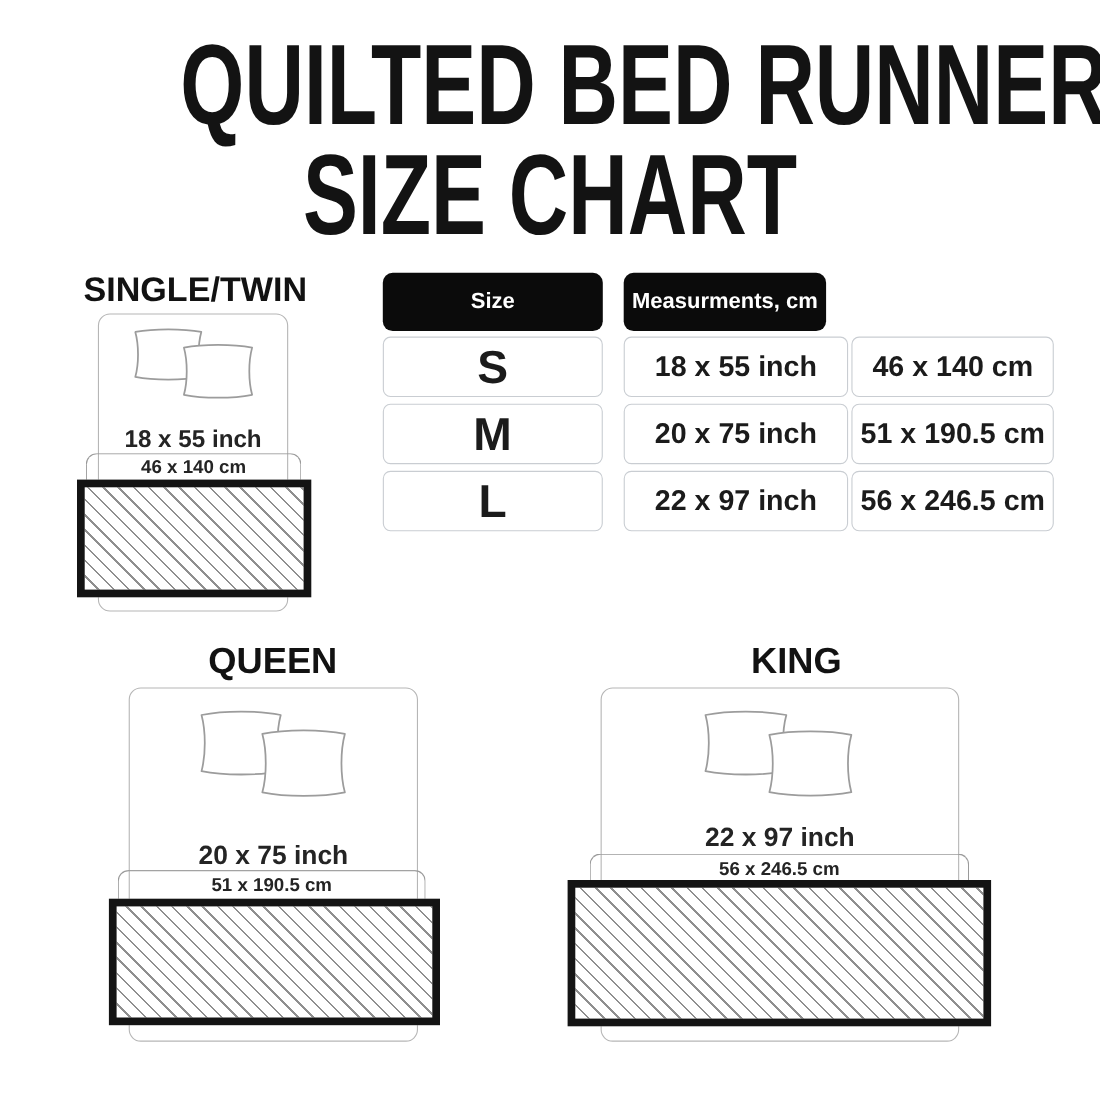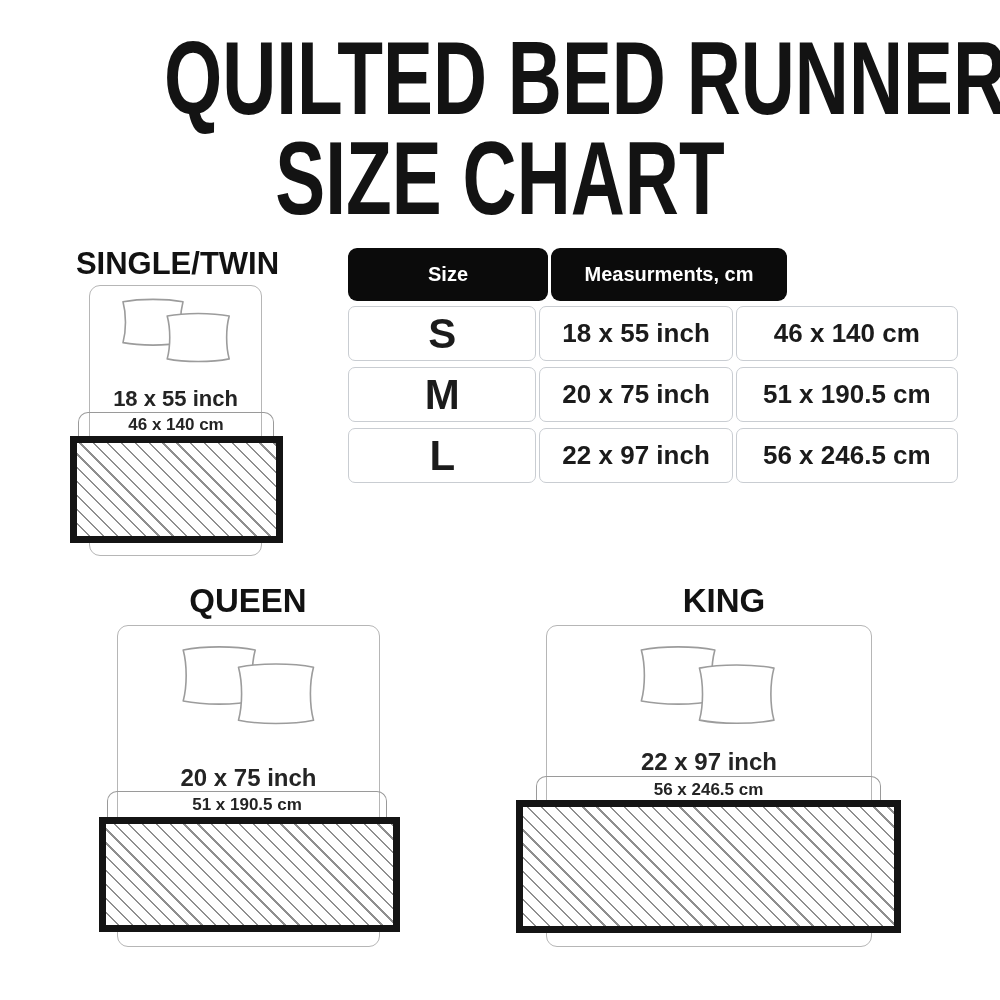--- a/index.html
+++ b/index.html
@@ -21,23 +21,23 @@
   #title2 { top:128px; }
 
   
   .size-table { position:absolute; left:348px; top:248px; width:610px; }
   .t-row { display:flex; margin-bottom:6px; }
   .t-row.head { margin-bottom:5px; }
   .t-cell {
     display:flex; align-items:center; justify-content:center;
     font-weight:bold; text-align:center;
   }
-  .c1 { width:200px; margin-right:3px; }
+  .c1 { width:200px; margin-right:19px; }
   .c2 { width:205px; margin-right:3px; }
-  .c3 { width:236px; }
+  .c3 { width:184px; }
   .head .t-cell {
     height:53px; background:#0b0b0b; color:#ffffff;
     border-radius:9px; font-size:20px;
   }
   .body .t-cell {
     height:55px; background:#ffffff; color:#1b1b1b;
     border:1.6px solid #c9cdd2; border-radius:7px; font-size:26px;
   }
   .body .t-cell.size-col { font-size:42px; }
 

